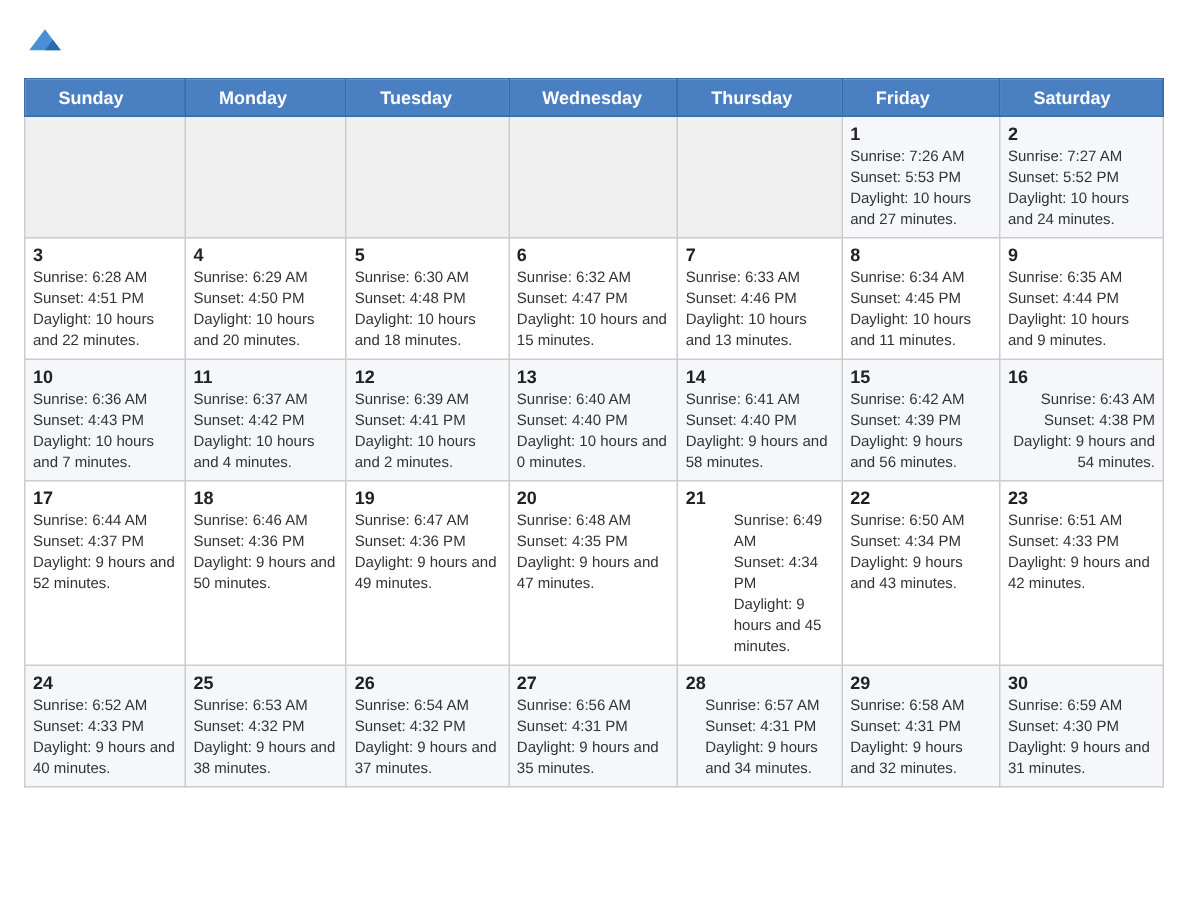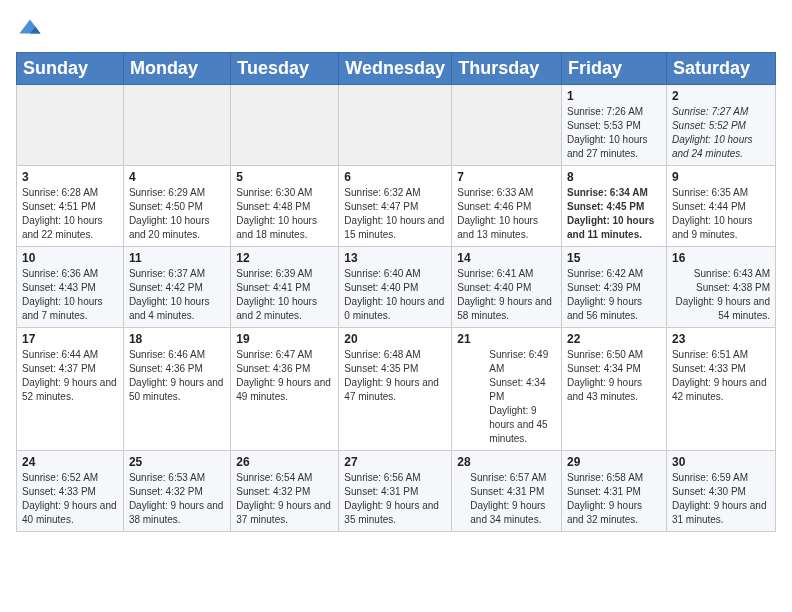--- a/index.html
+++ b/index.html
@@ -49,23 +49,23 @@
       font-size: 14px;
       color: #555;
     }
     .calendar {
       width: 100%;
       border-collapse: collapse;
     }
     .calendar thead th {
       background-color: #4a7fc1;
       color: #fff;
-      font-size: 18px;
+      font-size: 12px;
       font-weight: bold;
-      padding: 5px 6px;
+      padding: 5px 22px;
       text-align: left;
       border: 1px solid #3a6aaa;
     }
     .calendar tbody td {
       vertical-align: top;
       border: 1px solid #ccc;
       padding: 4px 5px;
       width: 113px;
       min-height: 80px;
       font-size: 10.5px;
@@ -135,21 +135,21 @@
           <td class="empty-cell"></td>
           <td class="empty-cell"></td>
           <td>
             <span class="day-number">1</span>
             <div class="day-info" style="white-space: pre-line;">Sunrise: 7:26 AM
 Sunset: 5:53 PM
 Daylight: 10 hours and 27 minutes.</div>
           </td>
           <td>
             <span class="day-number">2</span>
-            <div class="day-info" style="white-space: pre-line; font-style: italic;">Sunrise: 7:27 AM
+            <div class="day-info" style="white-space: pre-line;">Sunrise: 7:27 AM
 Sunset: 5:52 PM
 Daylight: 10 hours and 24 minutes.</div>
           </td>
         </tr>
         <tr>
           <td>
             <span class="day-number">3</span>
             <div class="day-info" style="white-space: pre-line;">Sunrise: 6:28 AM
 Sunset: 4:51 PM
 Daylight: 10 hours and 22 minutes.</div>
@@ -173,21 +173,21 @@
 Daylight: 10 hours and 15 minutes.</div>
           </td>
           <td>
             <span class="day-number">7</span>
             <div class="day-info" style="white-space: pre-line;">Sunrise: 6:33 AM
 Sunset: 4:46 PM
 Daylight: 10 hours and 13 minutes.</div>
           </td>
           <td>
             <span class="day-number">8</span>
-            <div class="day-info" style="white-space: pre-line; font-weight: bold;">Sunrise: 6:34 AM
+            <div class="day-info" style="white-space: pre-line;">Sunrise: 6:34 AM
 Sunset: 4:45 PM
 Daylight: 10 hours and 11 minutes.</div>
           </td>
           <td>
             <span class="day-number">9</span>
             <div class="day-info" style="white-space: pre-line;">Sunrise: 6:35 AM
 Sunset: 4:44 PM
 Daylight: 10 hours and 9 minutes.</div>
           </td>
         </tr>

